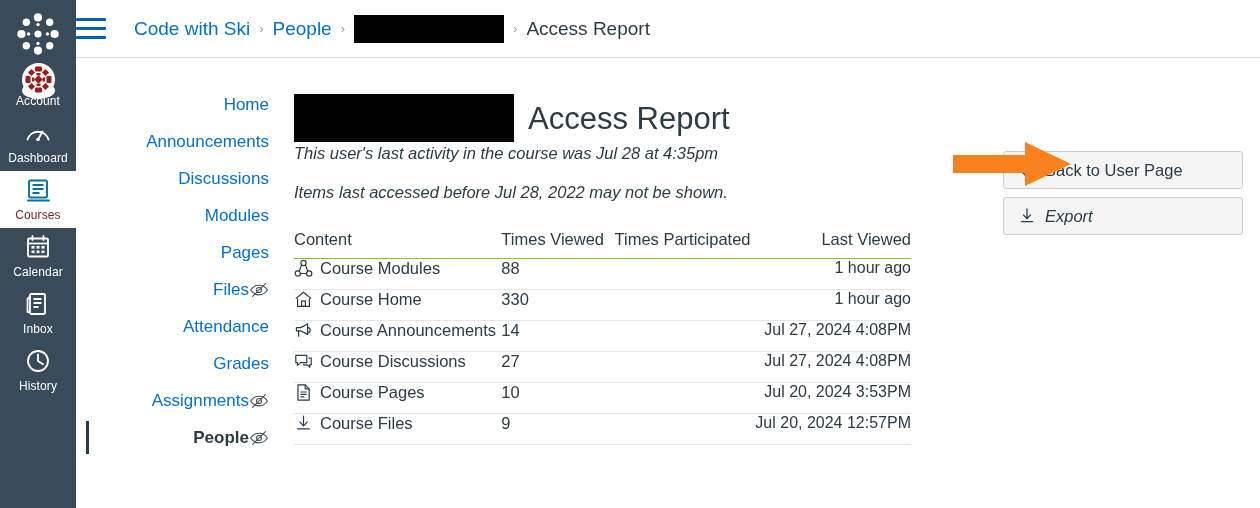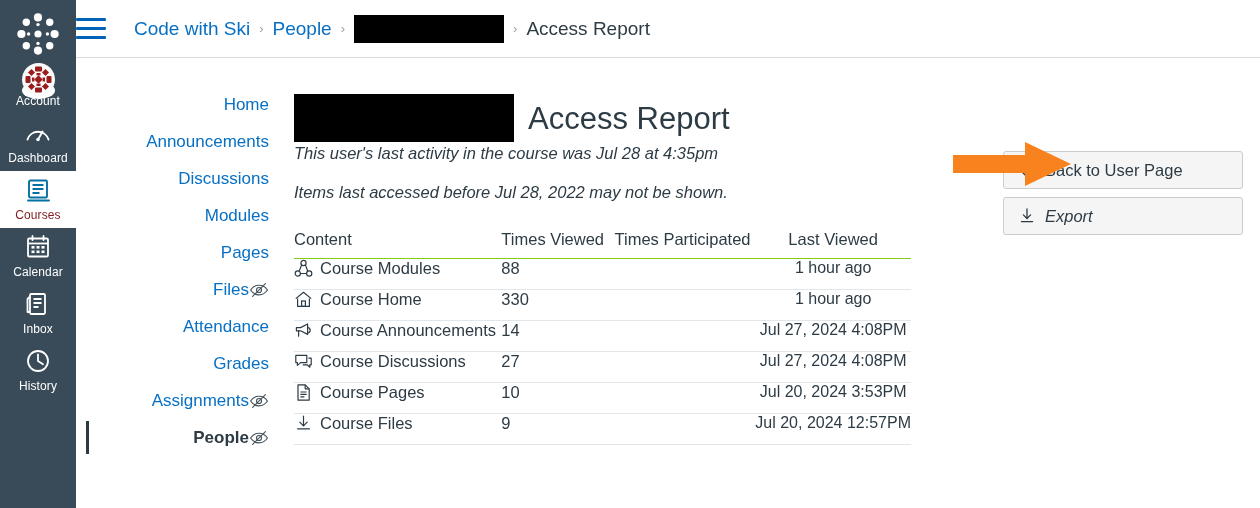--- a/index.html
+++ b/index.html
@@ -227,21 +227,21 @@
     white-space: nowrap;
   }
   #report-table td {
     padding: 0 0 11px 0;
     border-bottom: 1px solid #E3E6E8;
     white-space: nowrap;
   }
   th.col-content, td.col-content { text-align: left; width: 218px; padding-left: 8px; }
   th.col-viewed,  td.col-viewed  { text-align: left; width: 120px; }
   th.col-part,    td.col-part    { text-align: center; width: 165px; }
-  th.col-last,    td.col-last    { text-align: center; width: 145px; padding-left: 8px; }
+  th.col-last,    td.col-last    { text-align: right; width: 145px; padding-left: 8px; }
   td.col-last { font-size: 16px; }
 
   .cell-content {
     display: flex;
     align-items: center;
     gap: 7px;
   }
   .row-icon {
     flex: 0 0 auto;
     width: 19px;

